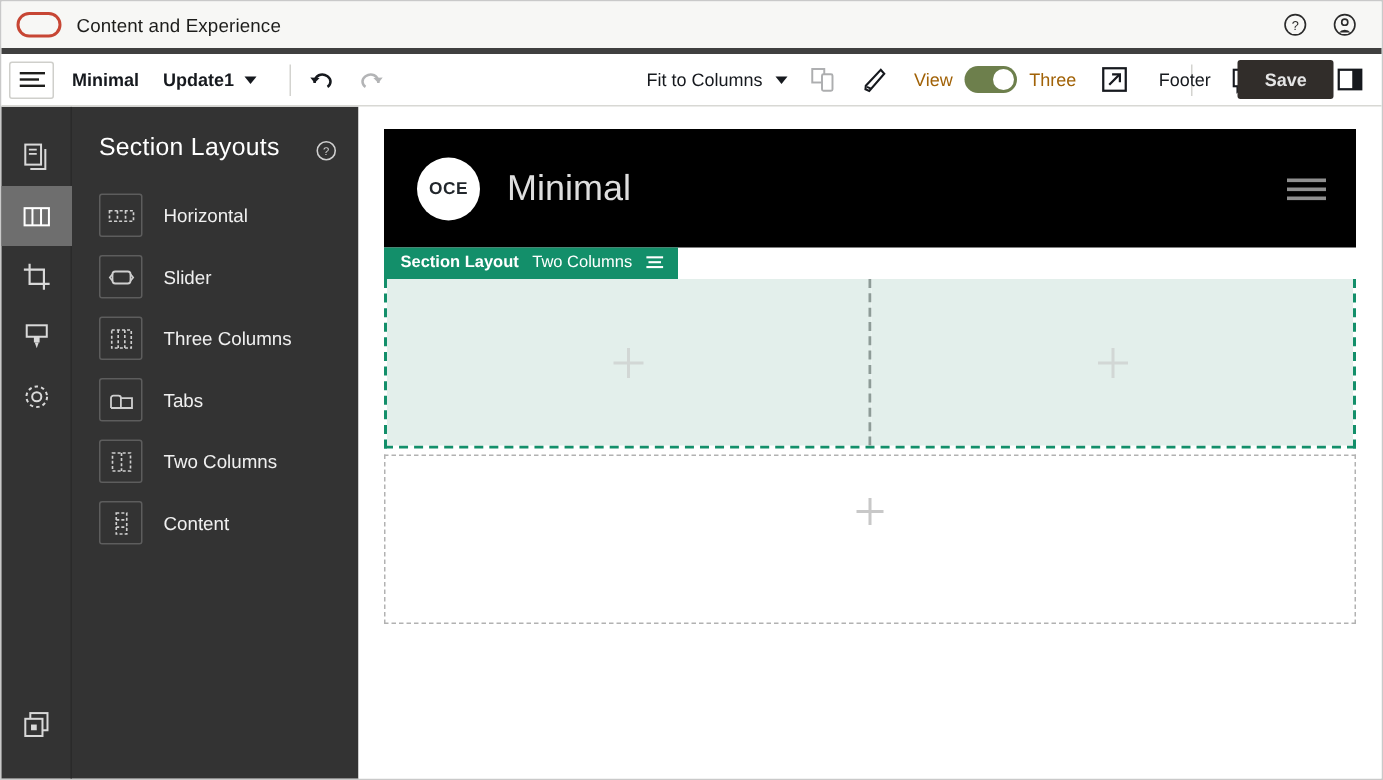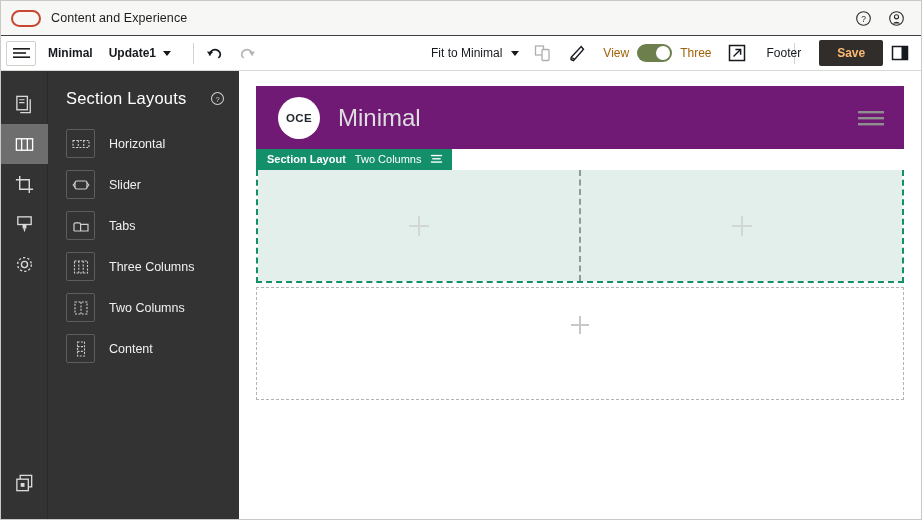--- a/index.html
+++ b/index.html
@@ -14,21 +14,21 @@
     width: 922px; height: 520px;
     border: 1px solid #c9c9c9;
     display: flex; flex-direction: column;
     background: #ffffff;
   }
 
   
   .brandbar {
     height: 35px; min-height: 35px;
     background: #f7f7f5;
-    border-bottom: 1px solid #404040;
+    border-bottom: 4px solid #404040;
     display: flex; align-items: center;
     padding: 0 10px;
   }
   .oracle-logo {
     width: 30px; height: 17px;
     border: 2.6px solid #c74634;
     border-radius: 9px;
     margin-right: 10px;
   }
   .brand-title {
@@ -102,21 +102,21 @@
     width: 14px; height: 14px; border-radius: 50%;
     background: #ffffff;
   }
   .commit-btn {
     font-size: 12px; color: #16191e; cursor: pointer;
     margin-left: 20px; background: none; border: none;
     font-family: inherit;
   }
   .save-btn {
     margin-left: 18px;
-    background: #312d2a; color: #fdba74;
+    background: #312d2a; color: #e5e5e5;
     font-size: 12px; font-weight: bold;
     border: none; border-radius: 2px;
     padding: 6px 18px; cursor: pointer;
     font-family: inherit;
   }
   .toolbar-right {
     margin-left: auto; display: flex; align-items: center; gap: 15px;
     padding-right: 3px;
   }
 
@@ -141,21 +141,21 @@
   .rail-bottom { margin-bottom: 16px; }
 
   
   .panel {
     width: 191px; min-width: 191px;
     background: #333333;
     color: #ffffff;
     padding: 0 0 0 0;
   }
   .panel-head {
-    display: flex; align-items: center;
+    display: flex; align-items: flex-end;
     padding: 18px 14px 0 18px;
   }
   .panel-title {
     font-size: 16.5px; color: #ffffff; font-weight: normal;
     letter-spacing: .2px;
   }
   .panel-help { margin-left: auto; cursor: pointer; display:block; }
   .panel-list { margin-top: 15px; }
   .layout-item {
     display: flex; align-items: center;
@@ -173,21 +173,21 @@
   
   .canvas {
     flex: 1; background: #ffffff;
     padding: 15px 16px 0 17px;
     overflow: hidden;
   }
   .site {
     width: 100%; max-width: 648px;
   }
   .site-header {
-    background: #701a75; height: 63px;
+    background: #000000; height: 79px;
     display: flex; align-items: center;
     padding: 0 20px 0 22px;
     position: relative;
   }
   .oce-logo {
     width: 42px; height: 42px; border-radius: 50%;
     background: #ffffff; color: #22272c;
     display: flex; align-items: center; justify-content: center;
     font-size: 11.5px; font-weight: bold; letter-spacing: .4px;
   }
@@ -291,21 +291,21 @@
       <path d="M6 13 L3 9 L9.5 9.4 Z" fill="#16191e"></path>
     </svg>
     <div style="width:12px"></div>
     <svg class="tb-redo" viewBox="0 0 22 22">
       <path d="M16 13 C16 7.5 11 5.5 7 8.2 C4 10.3 4.4 14 7 15.6" fill="none" stroke="#16191e" stroke-width="1.8"></path>
       <path d="M16 13 L19 9 L12.5 9.4 Z" fill="#16191e"></path>
     </svg>
 
     <div class="tb-center">
       <div class="fitwin">
-        <span>Fit to Minimal</span>
+        <span>Fit to Columns</span>
         <span class="caret"></span>
       </div>
       <svg class="tb-ic dim" viewBox="0 0 20 20">
         <rect x="2.5" y="3" width="8" height="9" fill="none" stroke="#16191e" stroke-width="1.3"></rect>
         <rect x="9" y="6.5" width="7" height="11" rx="1" fill="#fff" stroke="#16191e" stroke-width="1.3"></rect>
       </svg>
       <div style="width:14px"></div>
       <svg class="tb-ic" viewBox="0 0 20 20">
         <path d="M4 16.5 L6.5 17.6 L16.5 6.2 L14.2 3.6 L4.2 14.2 Z" fill="none" stroke="#16191e" stroke-width="1.4"></path>
         <path d="M5 14.9 L7.6 16.1" stroke="#16191e" stroke-width="1.2"></path>
@@ -416,35 +416,35 @@
               <rect x="4" y="6" width="12" height="8" rx="1.8" fill="none" stroke="#cfcfcf" stroke-width="1.2"></rect>
               <path d="M4.2 7.6 L2.2 10 L4.2 12.4 M15.8 7.6 L17.8 10 L15.8 12.4" fill="none" stroke="#cfcfcf" stroke-width="1.1"></path>
             </svg>
           </div>
           <div class="layout-label">Slider</div>
         </div>
 
         <div class="layout-item">
           <div class="layout-icon">
             <svg width="20" height="20" viewBox="0 0 20 20">
+              <rect x="3.5" y="4" width="13" height="12" fill="none" stroke="#cfcfcf" stroke-width="1.1" stroke-dasharray="2 1.4"></rect>
+              <path d="M7.8 4 V16 M12.2 4 V16" stroke="#cfcfcf" stroke-width="1.1" stroke-dasharray="2 1.4"></path>
+            </svg>
+          </div>
+          <div class="layout-label">Three Columns</div>
+        </div>
+
+        <div class="layout-item">
+          <div class="layout-icon">
+            <svg width="20" height="20" viewBox="0 0 20 20">
               <path d="M3 15 V8.4 A1.6 1.6 0 0 1 4.6 6.8 H8 A1.6 1.6 0 0 1 9.6 8.4 V15" fill="none" stroke="#cfcfcf" stroke-width="1.2"></path>
               <path d="M9.6 8.4 H17 V15 H3" fill="none" stroke="#cfcfcf" stroke-width="1.2"></path>
             </svg>
           </div>
           <div class="layout-label">Tabs</div>
-        </div>
-
-        <div class="layout-item">
-          <div class="layout-icon">
-            <svg width="20" height="20" viewBox="0 0 20 20">
-              <rect x="3.5" y="4" width="13" height="12" fill="none" stroke="#cfcfcf" stroke-width="1.1" stroke-dasharray="2 1.4"></rect>
-              <path d="M7.8 4 V16 M12.2 4 V16" stroke="#cfcfcf" stroke-width="1.1" stroke-dasharray="2 1.4"></path>
-            </svg>
-          </div>
-          <div class="layout-label">Three Columns</div>
         </div>
 
         <div class="layout-item">
           <div class="layout-icon">
             <svg width="20" height="20" viewBox="0 0 20 20">
               <rect x="4" y="4" width="12" height="12" fill="none" stroke="#cfcfcf" stroke-width="1.1" stroke-dasharray="2 1.4"></rect>
               <path d="M10 4 V16" stroke="#cfcfcf" stroke-width="1.1" stroke-dasharray="2 1.4"></path>
             </svg>
           </div>
           <div class="layout-label">Two Columns</div>

